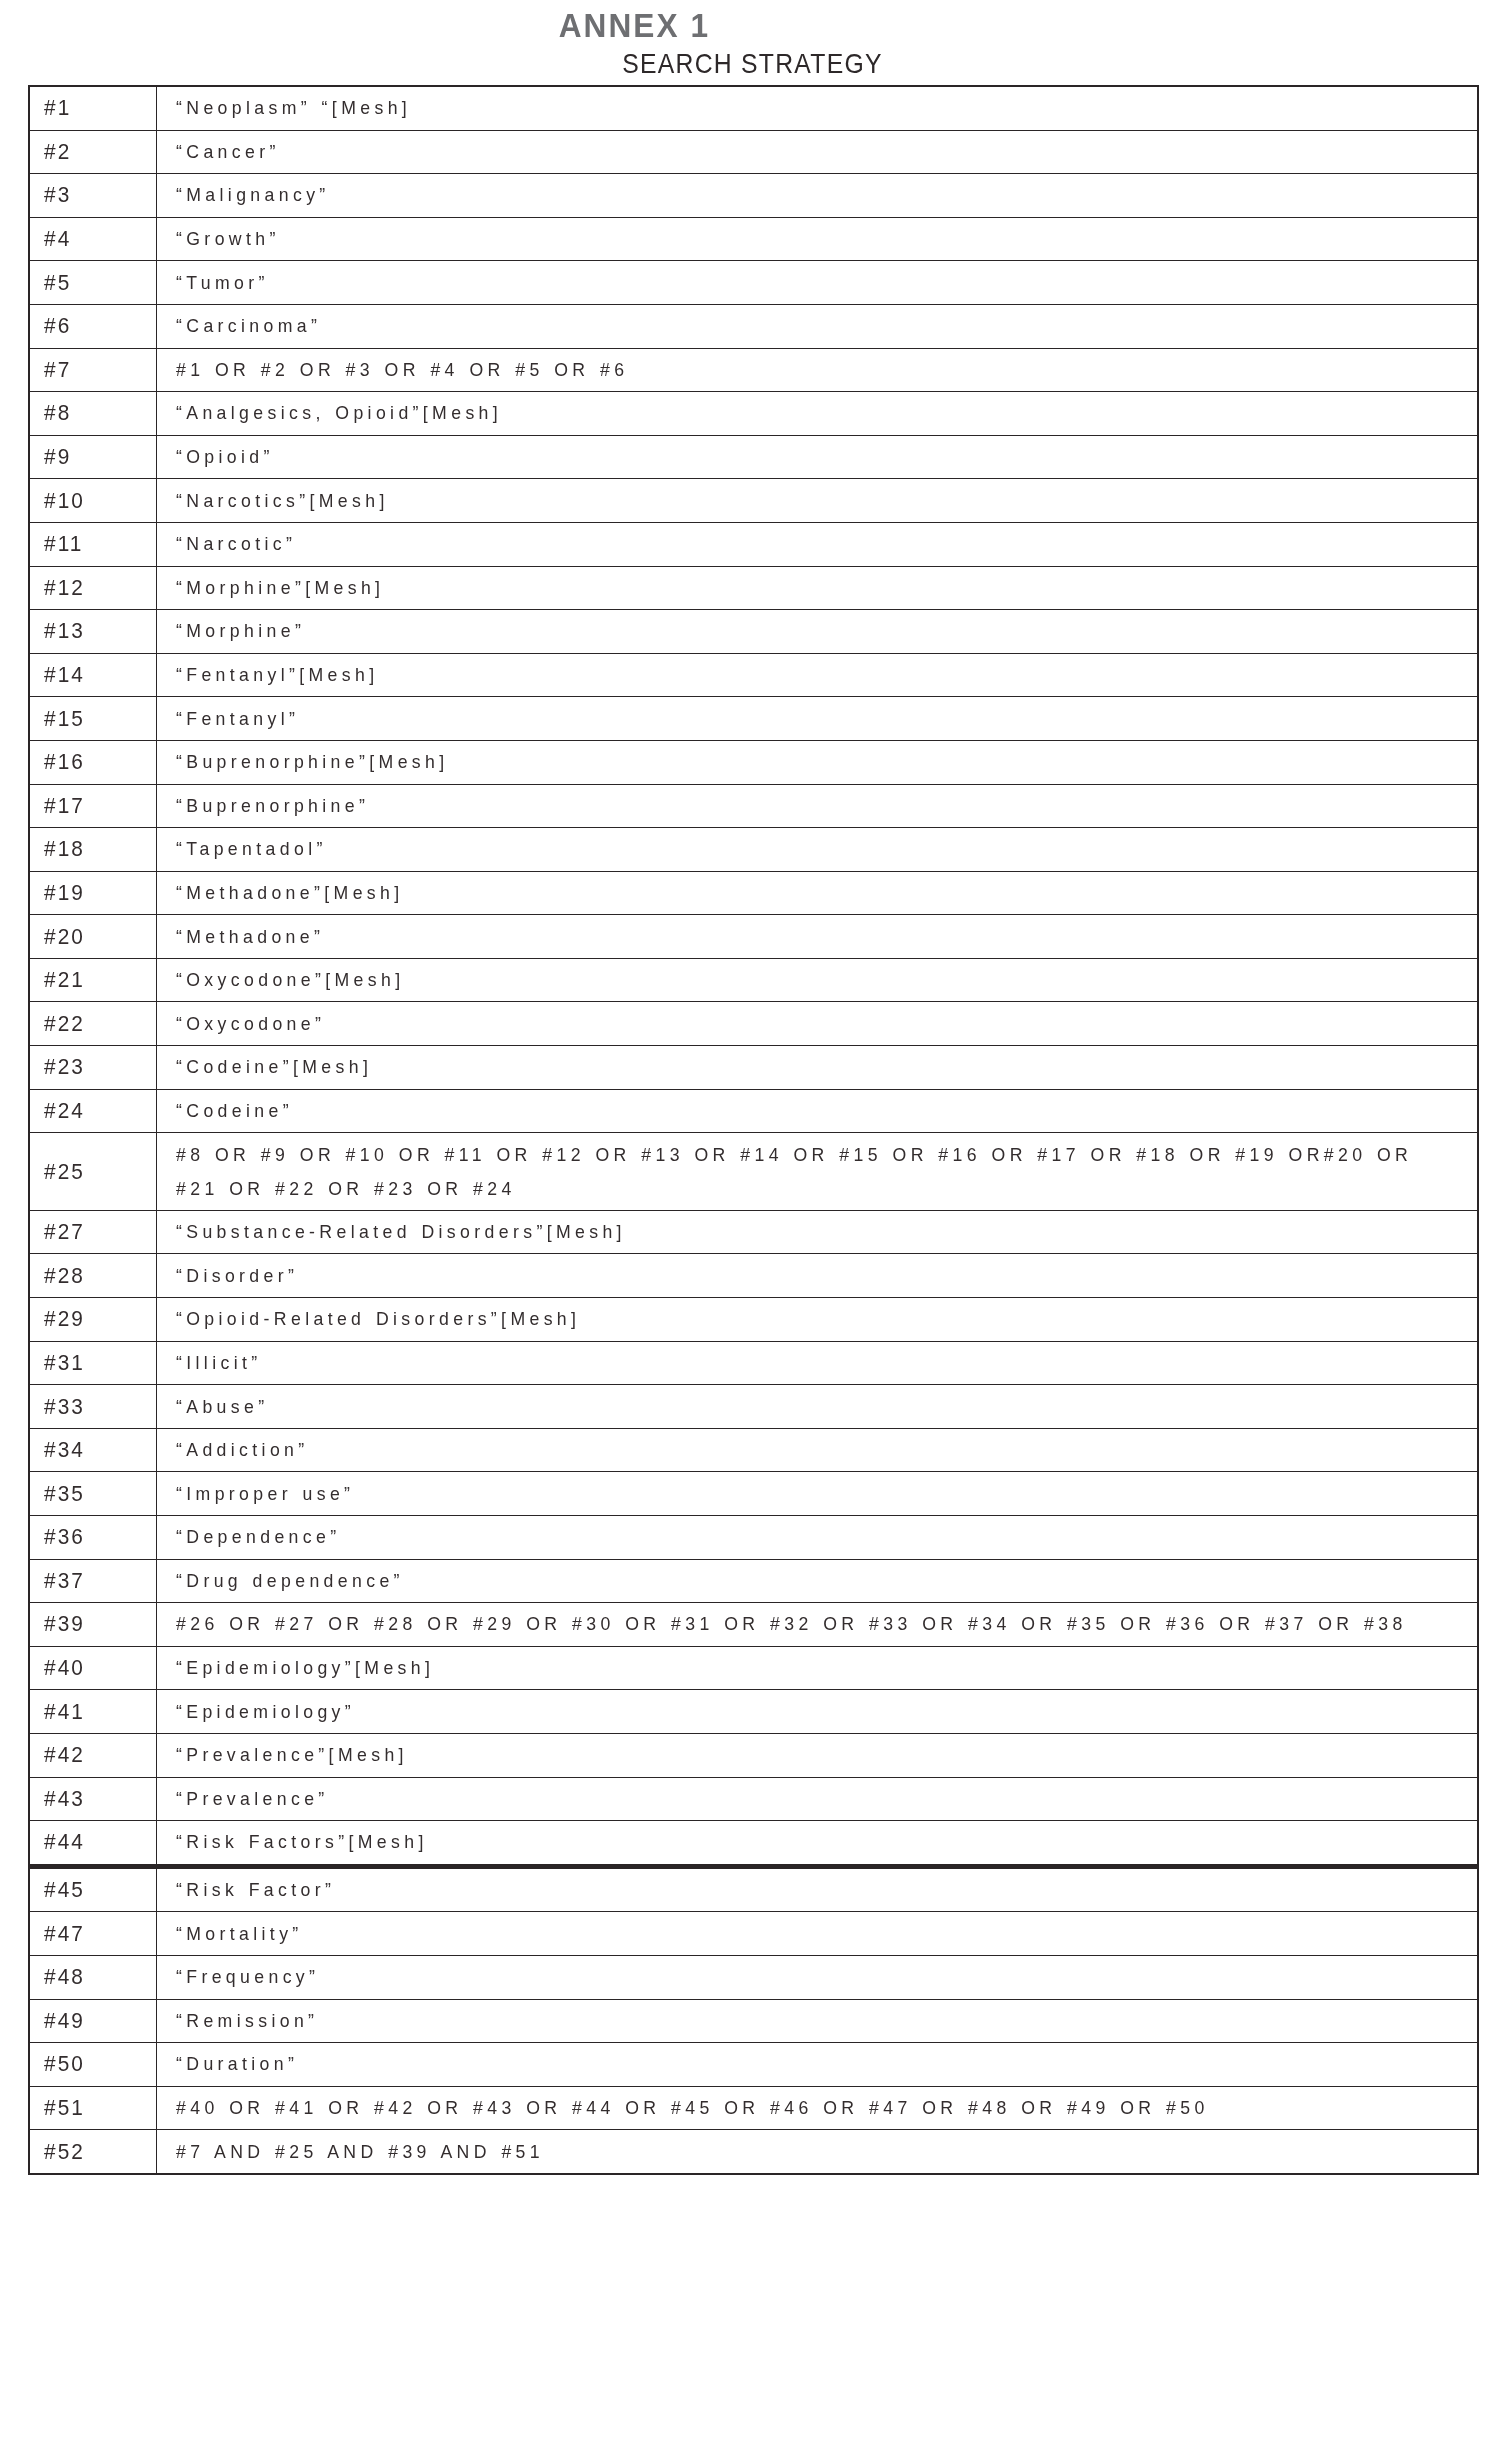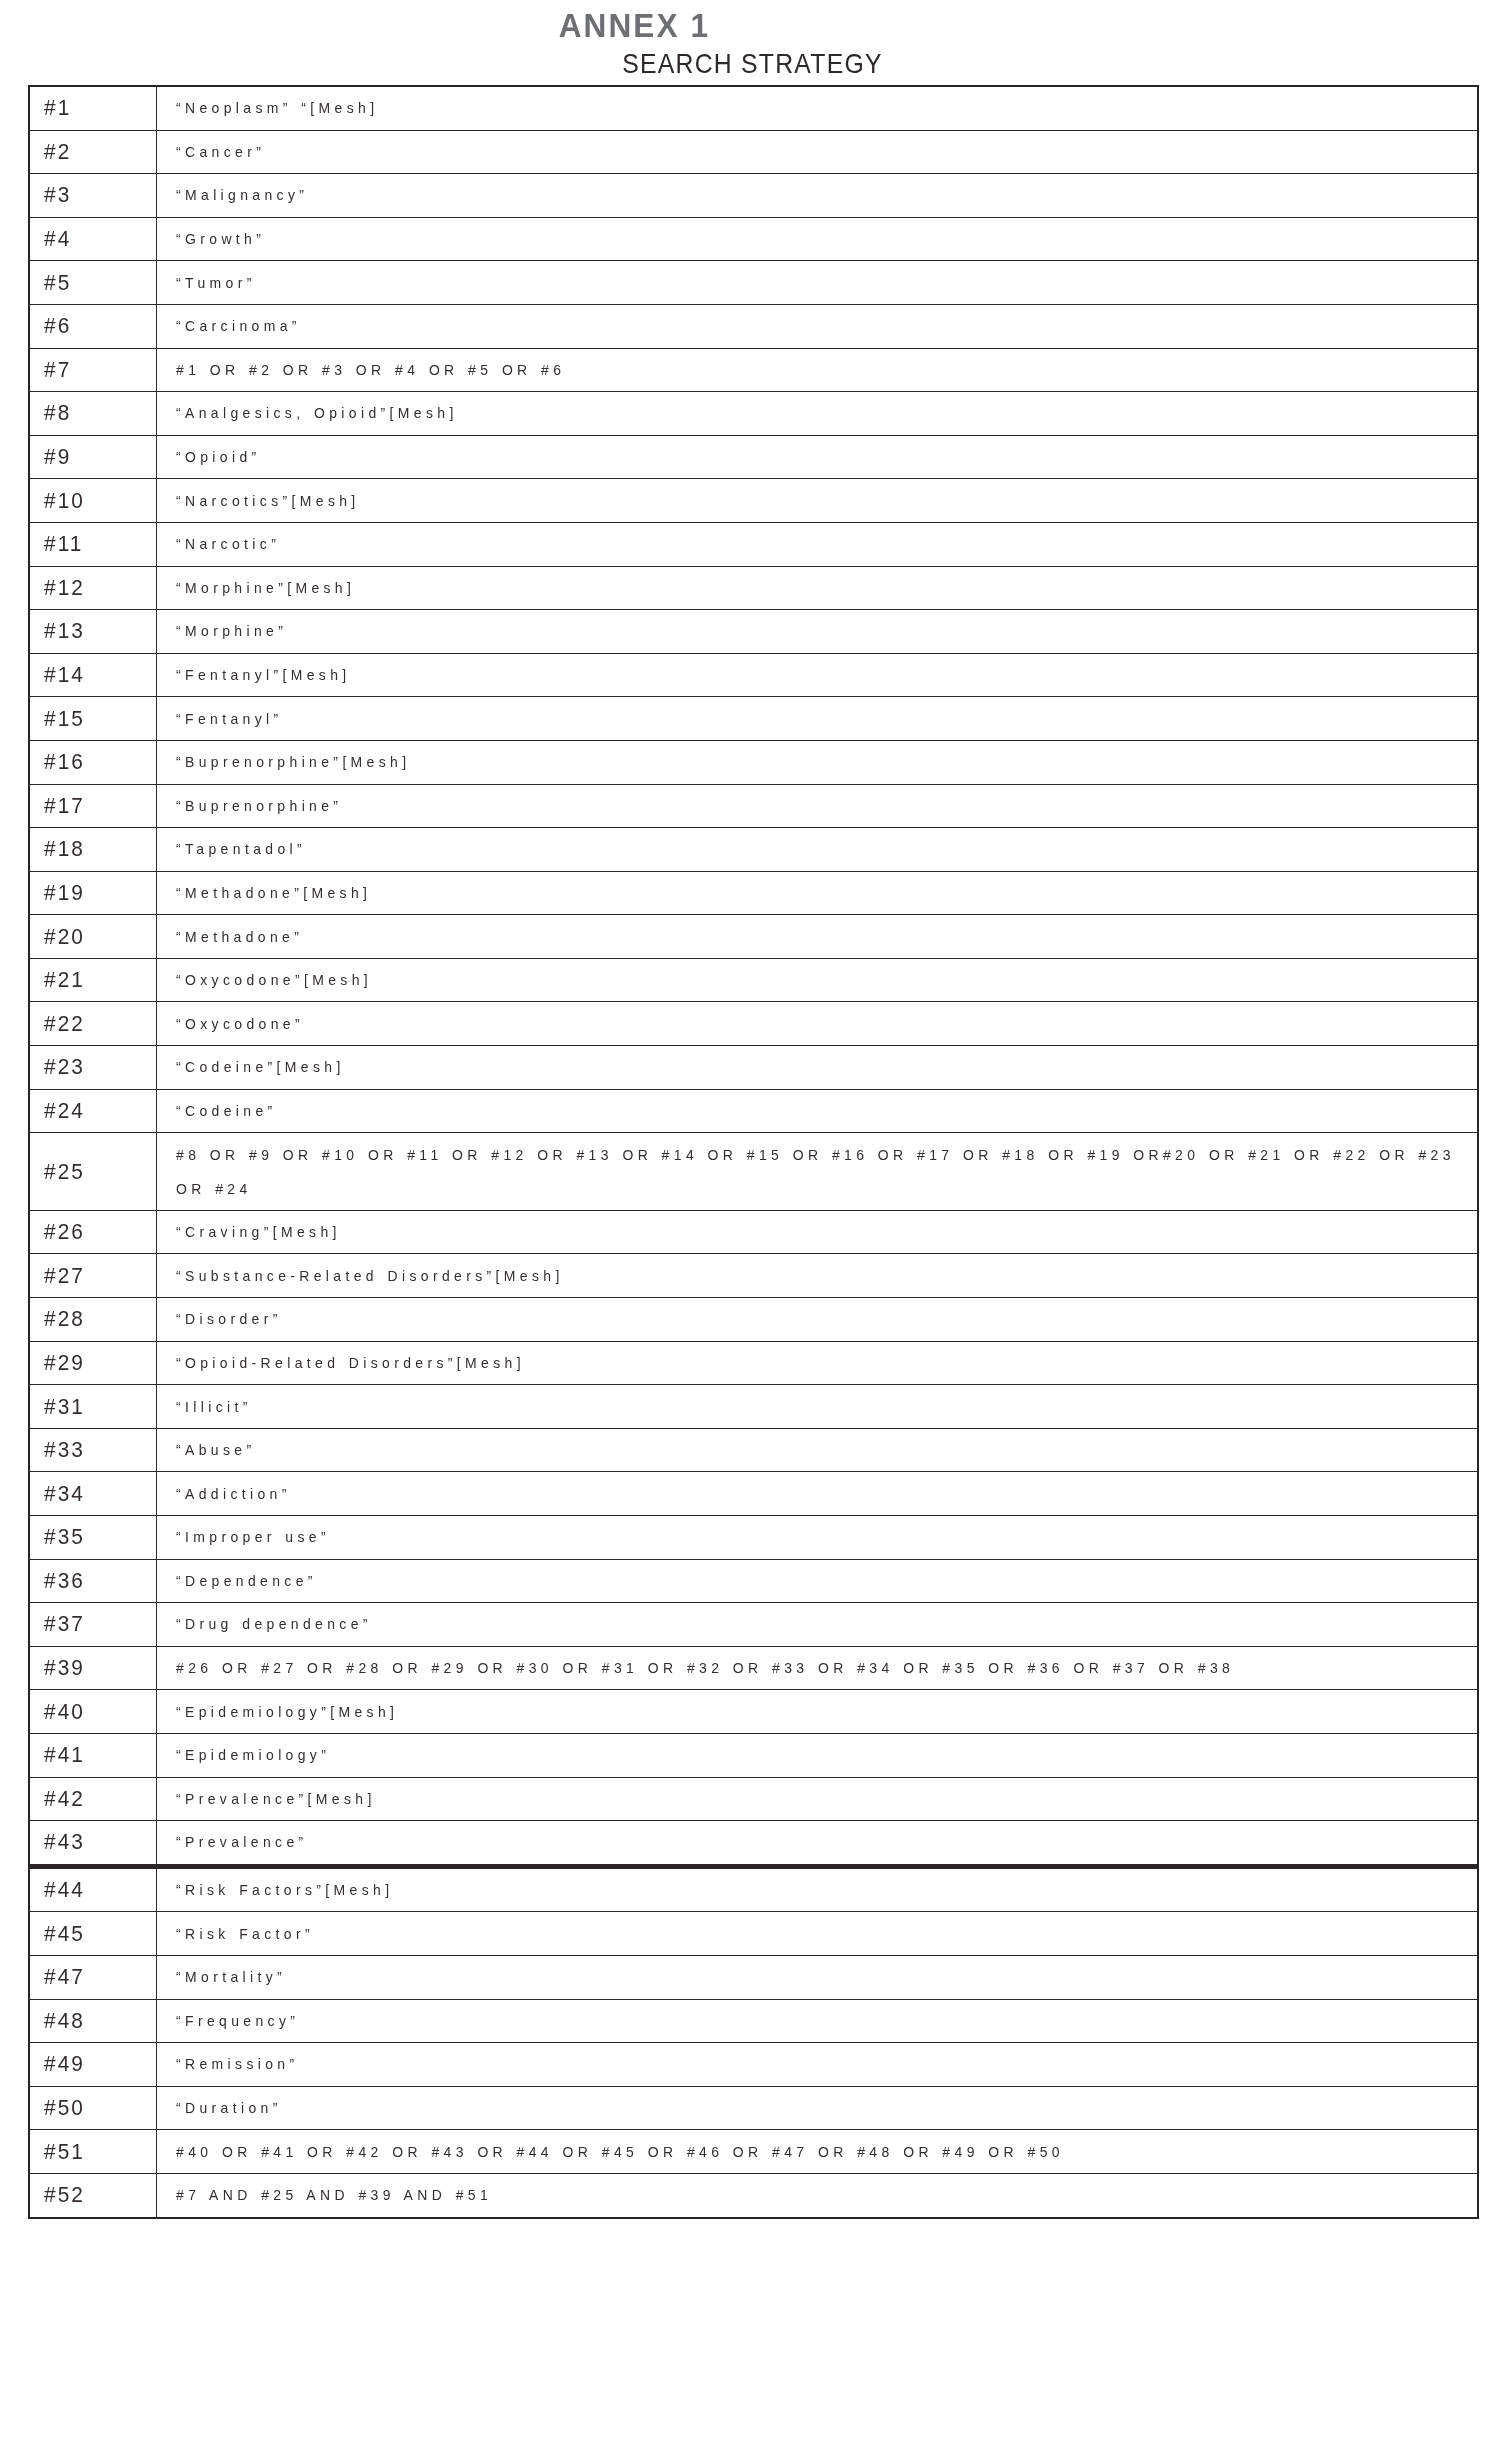--- a/index.html
+++ b/index.html
@@ -63,21 +63,21 @@
   }
   table.strategy-table tr { height: 43px; }
   td.id-cell {
     padding: 1.4px 4.3px 1.4px 14.5px;
     font-size: 22.4px;
     letter-spacing: 2.2px;
     white-space: nowrap;
   }
   td.q-cell {
     padding: 4.3px 13px 4.3px 19px;
-    font-size: 15px;
+    font-size: 19px;
   }
   .ct {
     display: inline-block;
     transform: scaleX(0.93);
     transform-origin: 0 50%;
     white-space: nowrap;
   }
   .q .ct, td.q-cell .ct.q-text {
     display: block;
     width: 107.5%;
@@ -300,28 +300,20 @@
       <tr>
     <td class="id-cell">
       <span class="ct">#25</span>
     </td>
     <td class="q-cell">
       <span class="ct q-text">#8 OR #9 OR #10 OR #11 OR #12 OR #13 OR #14 OR #15 OR #16 OR #17 OR #18 OR #19 OR#20 OR #21 OR #22 OR #23 OR #24</span>
     </td>
   </tr>
       <tr>
     <td class="id-cell">
-      <span class="ct">#26</span>
-    </td>
-    <td class="q-cell">
-      <span class="ct q-text">“Craving”[Mesh]</span>
-    </td>
-  </tr>
-      <tr>
-    <td class="id-cell">
       <span class="ct">#27</span>
     </td>
     <td class="q-cell">
       <span class="ct q-text">“Substance-Related Disorders”[Mesh]</span>
     </td>
   </tr>
       <tr>
     <td class="id-cell">
       <span class="ct">#28</span>
     </td>

